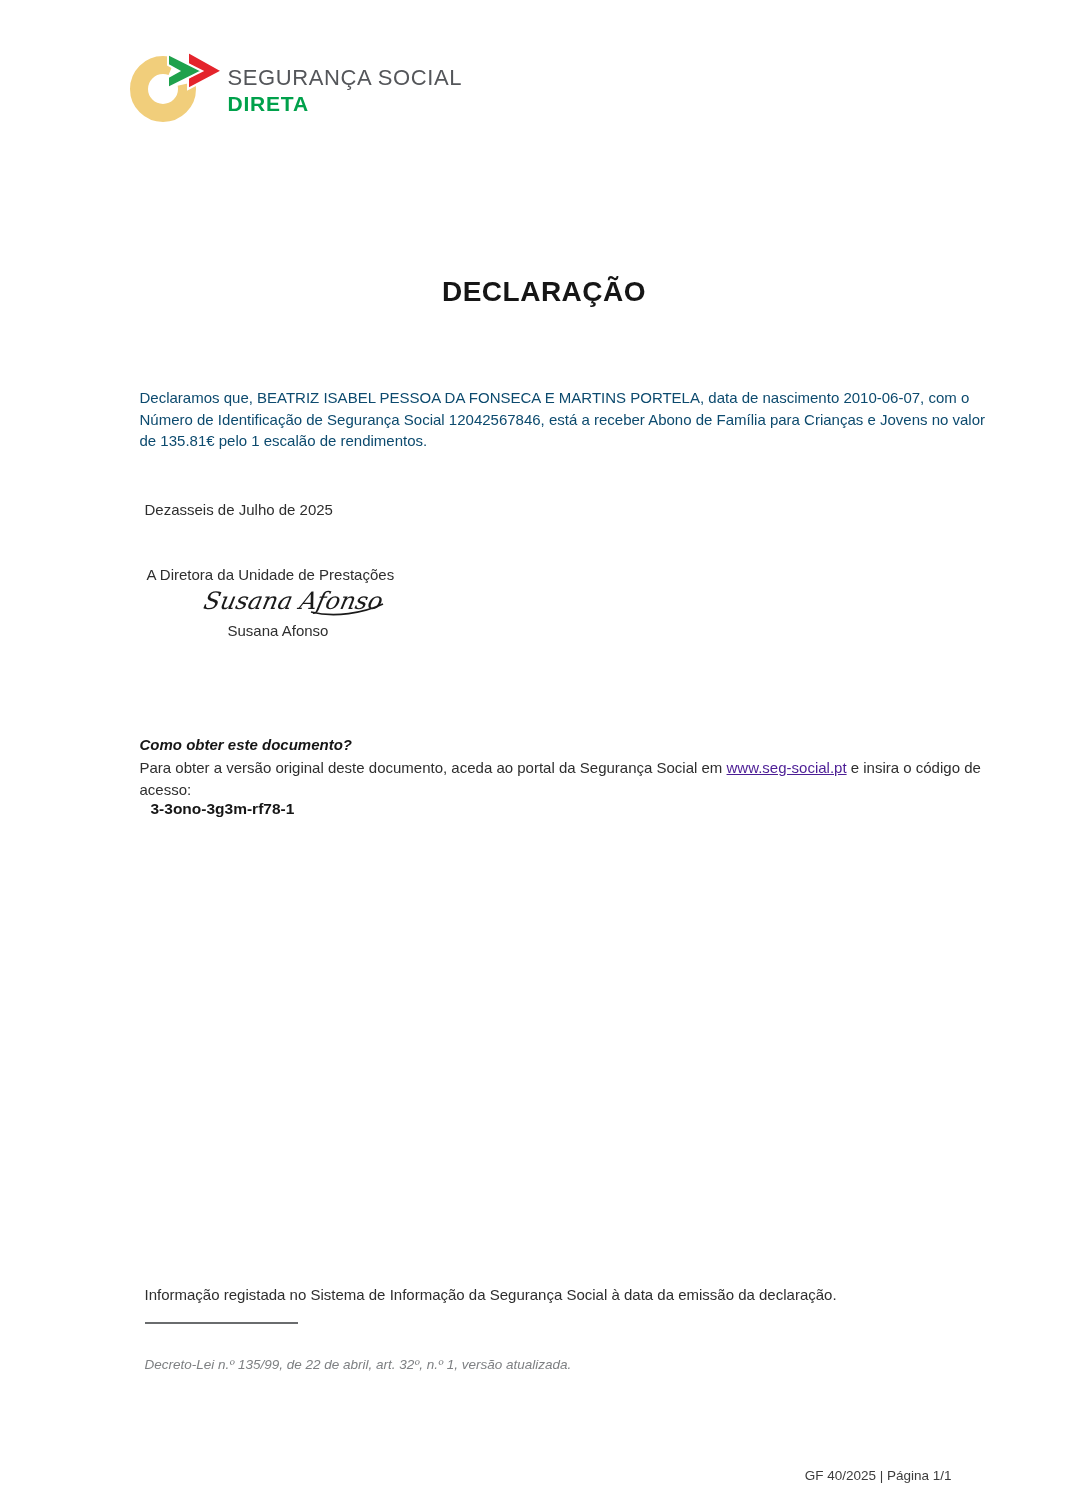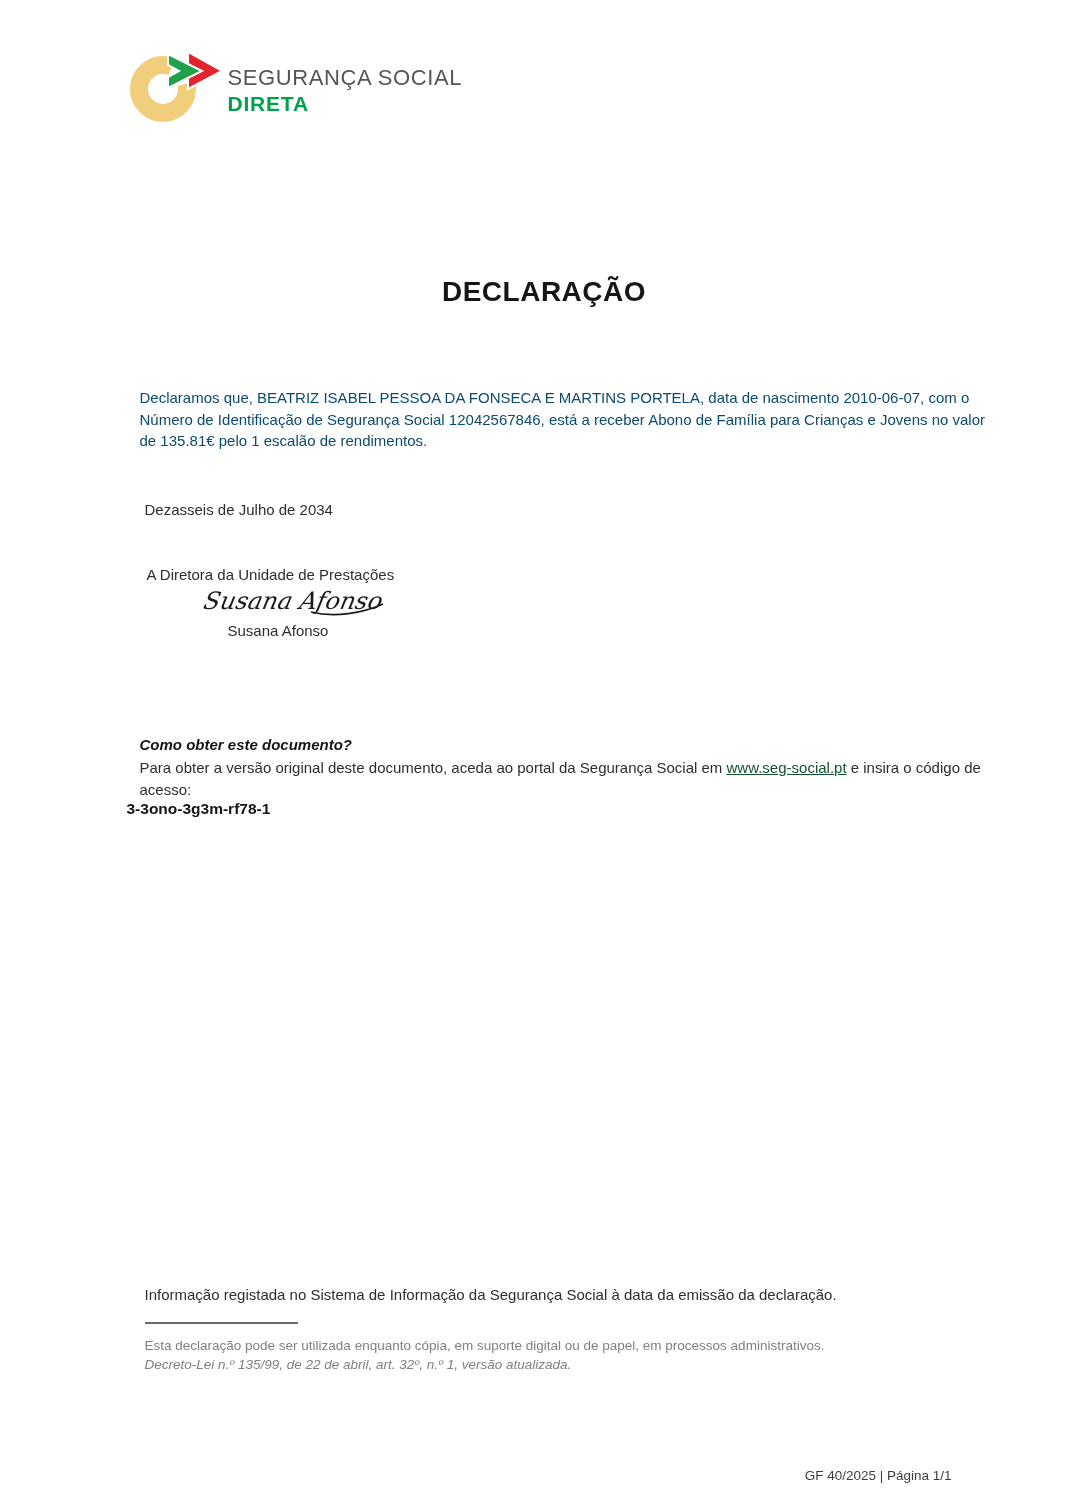--- a/index.html
+++ b/index.html
@@ -56,23 +56,23 @@
 
   
   .howto-heading {
     position: absolute; left: 105px; top: 720px;
     font-size: 15px; font-weight: 700; color: #161616; font-style: italic;
   }
   .howto-text {
     position: absolute; left: 105px; top: 741px; width: 862px;
     font-size: 15px; line-height: 21.5px;
   }
-  .doc-link { color: #14532d; text-decoration: underline; cursor: pointer; }
+  .doc-link { color: #4c1d95; text-decoration: underline; cursor: pointer; }
   .access-code {
-    position: absolute; left: 92px; top: 784px;
+    position: absolute; left: 116px; top: 784px;
     font-size: 15.5px; font-weight: 700; color: #161616;
   }
 
   
   .info-line { position: absolute; left: 110px; top: 1270px; font-size: 15px; }
   .divider {
     position: absolute; left: 110px; top: 1306px;
     width: 153px; height: 2px; background: #6a6c6e;
   }
   .note1 {
@@ -105,34 +105,33 @@
   </div>
   <div class="wordmark">
     <div class="brand-line1">SEGURANÇA SOCIAL</div>
     <div class="brand-line2">DIRETA</div>
   </div>
 
   <div class="doc-title">DECLARAÇÃO</div>
 
   <p class="declaration">Declaramos que, BEATRIZ ISABEL PESSOA DA FONSECA E MARTINS PORTELA, data de nascimento 2010-06-07, com o Número de Identificação de Segurança Social 12042567846, está a receber Abono de Família para Crianças e Jovens no valor de 135.81€ pelo 1 escalão de rendimentos.</p>
 
-  <div class="date-line">Dezasseis de Julho de 2034</div>
+  <div class="date-line">Dezasseis de Julho de 2025</div>
 
   <div class="signer-role">A Diretora da Unidade de Prestações</div>
   <div class="signature-wrap">
     <svg width="205" height="46" viewBox="0 0 205 46" aria-hidden="true">
       <text x="20" y="30" font-family="DejaVu Serif, serif" font-style="italic" font-size="24" fill="#1a1a1a" transform="translate(6,0) skewX(-12)">Susana Afonso</text>
       <path d="M128,33 C152,39 180,34 200,25" stroke="#1a1a1a" stroke-width="1.7" fill="none"></path>
     </svg>
   </div>
   <div class="signer-name">Susana Afonso</div>
 
   <div class="howto-heading">Como obter este documento?</div>
   <p class="howto-text"><span>Para obter a versão original deste documento, aceda ao portal da Segurança Social em </span><a class="doc-link">www.seg-social.pt</a><span> e insira o código de acesso:</span></p>
   <div class="access-code">3-3ono-3g3m-rf78-1</div>
 
   <div class="info-line">Informação registada no Sistema de Informação da Segurança Social à data da emissão da declaração.</div>
   <div class="divider"></div>
-  <div class="note1">Esta declaração pode ser utilizada enquanto cópia, em suporte digital ou de papel, em processos administrativos.</div>
   <div class="note2">Decreto-Lei n.º 135/99, de 22 de abril, art. 32º, n.º 1, versão atualizada.</div>
   <div class="page-ref">GF 40/2025 | Página 1/1</div>
 
 </div>
 
 </body></html>

